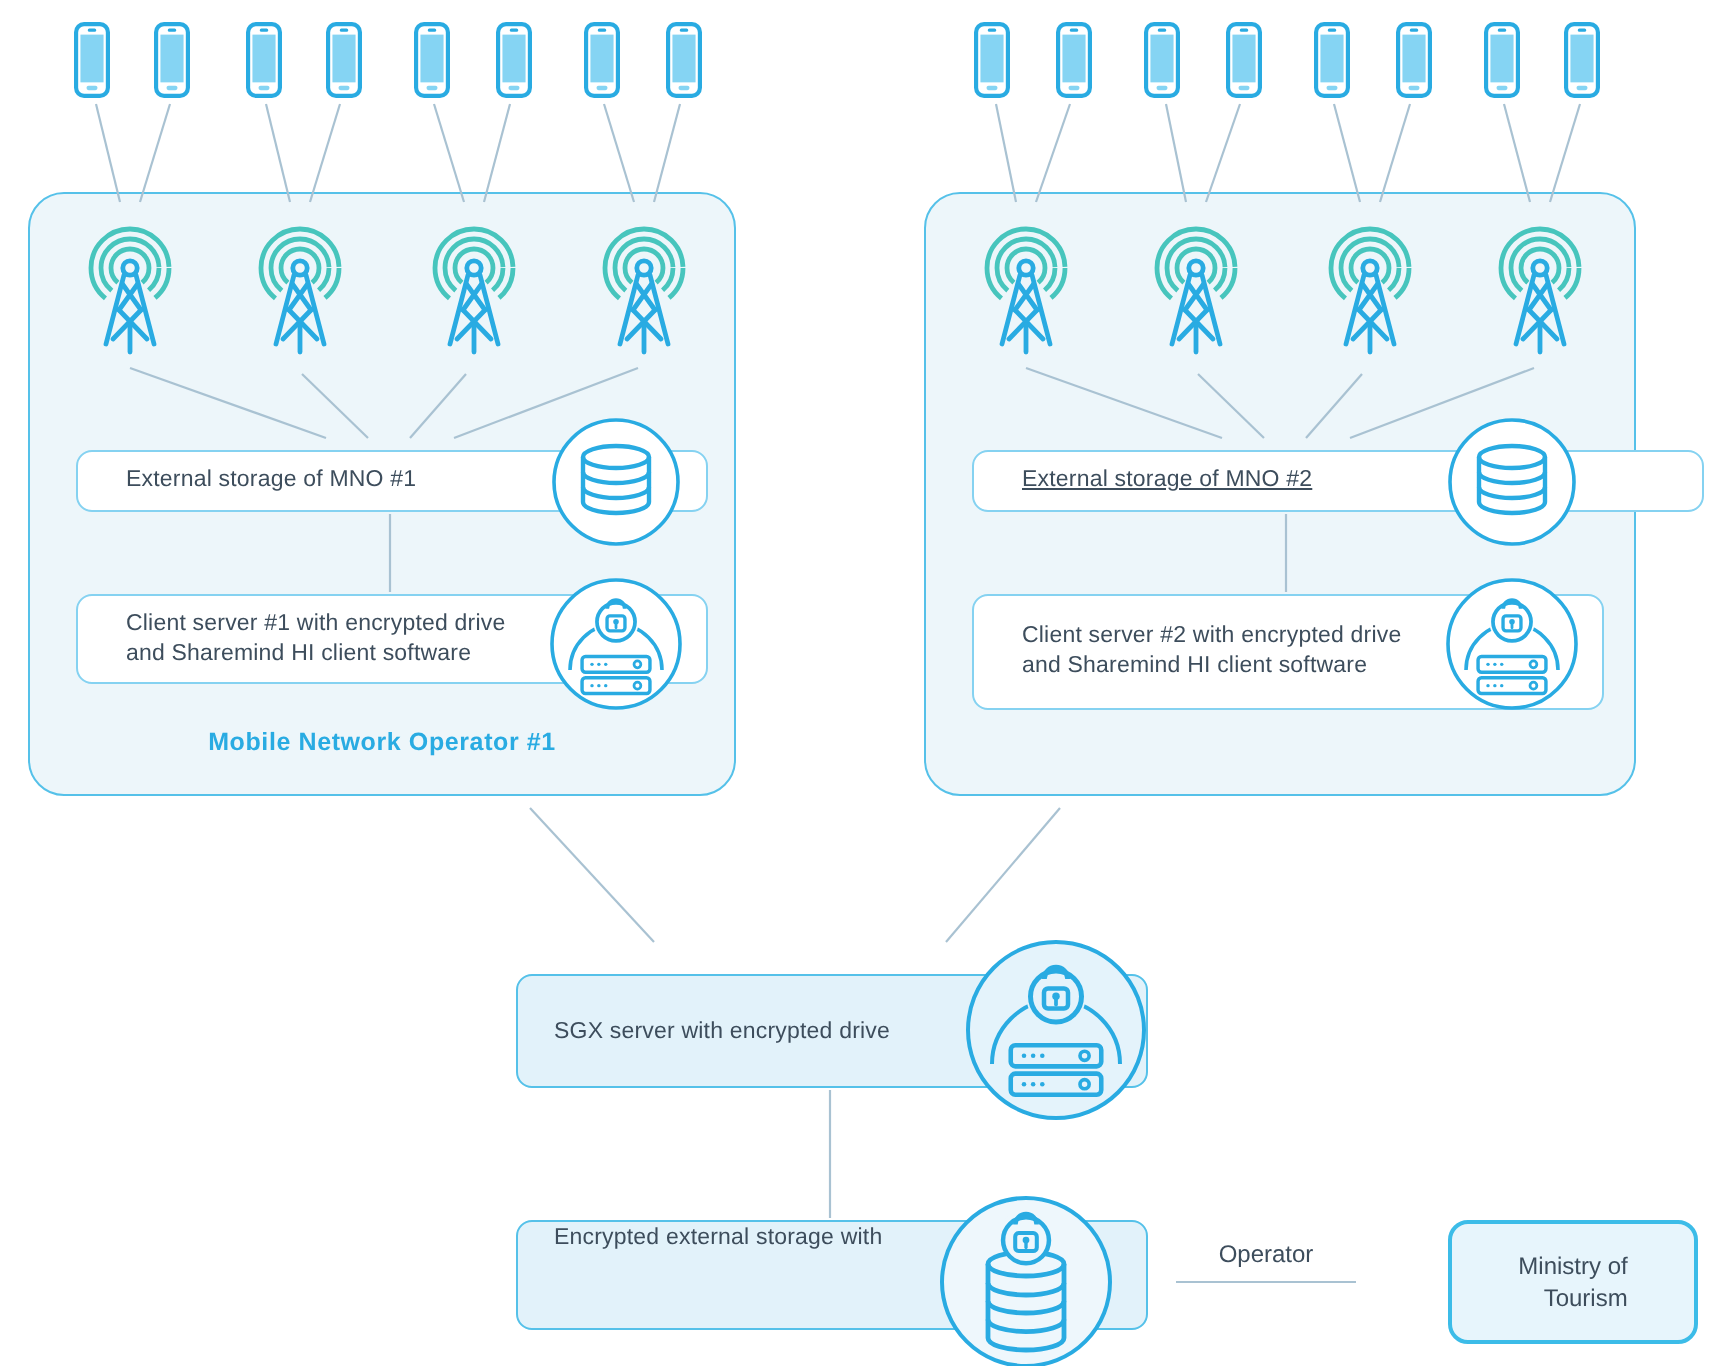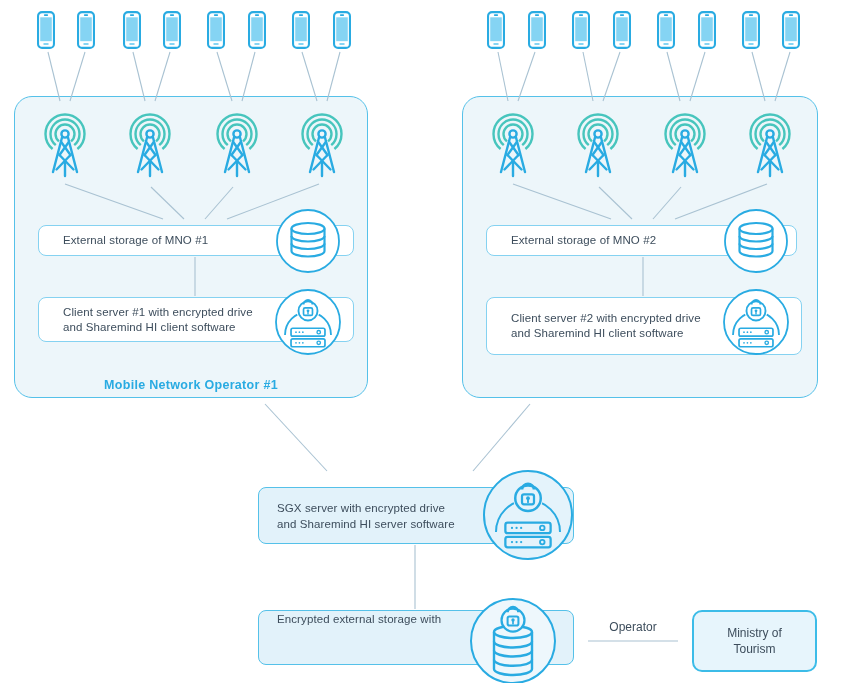--- a/index.html
+++ b/index.html
@@ -226,41 +226,40 @@
       <use href="#sym-tower"></use>
     </svg>
 
   <div class="white-box" style="left:38px; top:225px; width:316px; height:31px;">
     <span>External storage of MNO #1</span>
   </div>
   <div class="white-box" style="left:38px; top:297px; width:316px; height:45px;">
     <span>Client server #1 with encrypted drive</span>
     <span>and Sharemind HI client software</span>
   </div>
-  <div class="mno-title" style="left:14px; top:378px; width:354px;">Mobile Network Operator #1</div>
-
-  <div class="white-box" style="left:486px; top:225px; width:311px; height:31px;">
+  <div class="mno-title" style="left:14px; top:364px; width:354px;">Mobile Network Operator #1</div>
+
+  <div class="white-box" style="left:486px; top:225px; width:366px; height:31px;text-decoration:underline;">
     <span>External storage of MNO #2</span>
   </div>
   <div class="white-box" style="left:486px; top:297px; width:316px; height:58px;">
     <span>Client server #2 with encrypted drive</span>
     <span>and Sharemind HI client software</span>
   </div>
 
   <div class="tint-box" style="left:258px; top:487px; width:316px; height:57px;">
     <span>SGX server with encrypted drive</span>
-    <span>and Sharemind HI server software</span>
   </div>
 
   <div class="tint-box" style="left:258px; top:610px; width:316px; height:55px;justify-content:space-between;">
     <span>Encrypted external storage with</span>
   </div>
 
   <div class="results" style="left:588px; top:620px; width:90px;">Operator</div>
-  <div class="ministry-box" style="left:692px; top:610px; width:125px; height:62px;">
+  <div class="ministry-box" style="left:724px; top:610px; width:125px; height:62px;text-align:right;">
     <span>
       <span style="display:block">Ministry of</span>
       <span style="display:block">Tourism</span>
     </span>
   </div>
 
   <svg class="icon" style="left:275px; top:208px;" width="66" height="66">
     <circle cx="33" cy="33" r="31" fill="#fff" stroke="#29abe2" stroke-width="1.8"></circle>
     <use href="#sym-db" x="10" y="12" width="46" height="42"></use>
   </svg>

